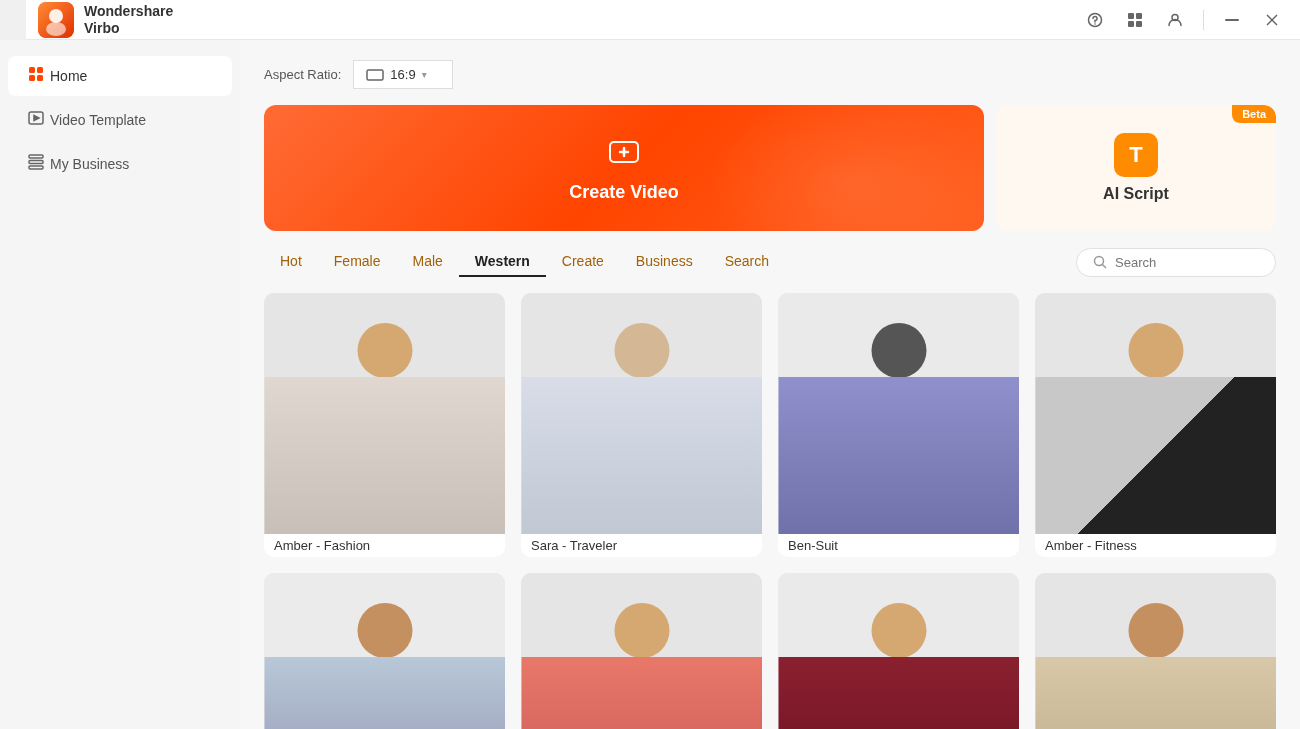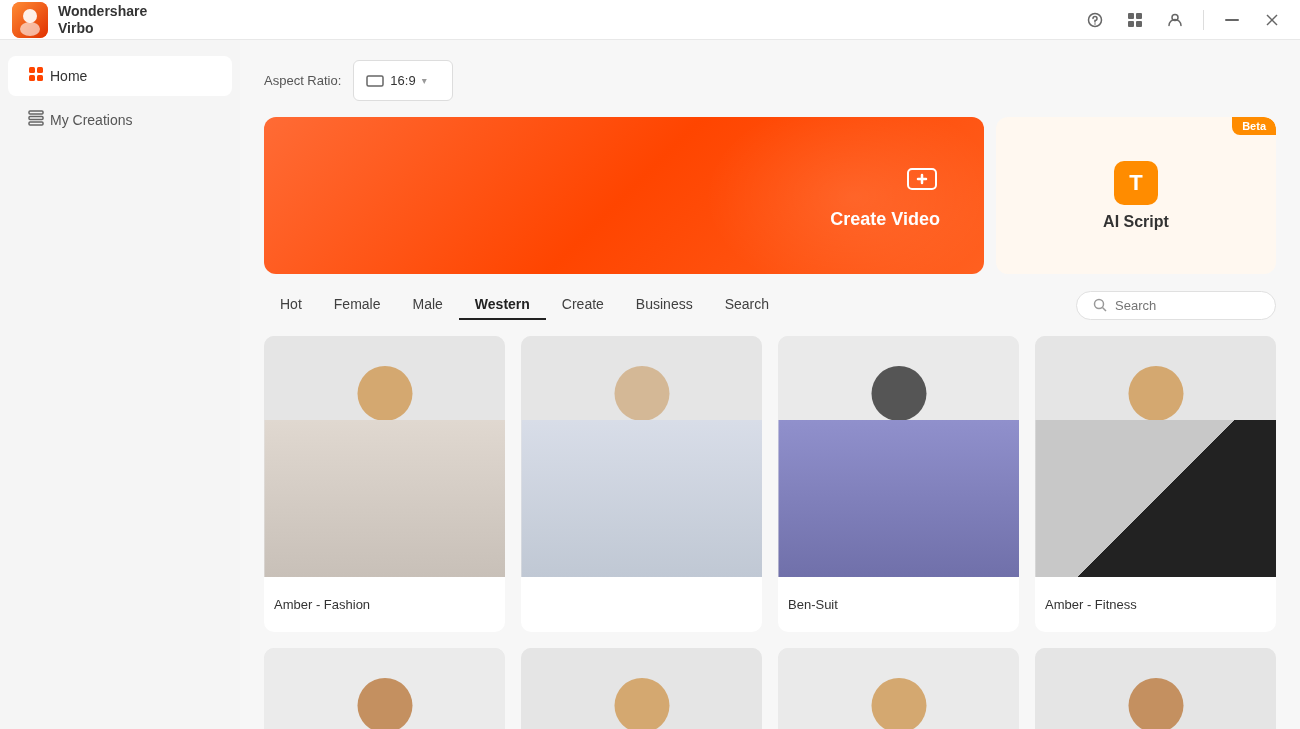--- a/index.html
+++ b/index.html
@@ -8,20 +8,21 @@
     
     .title-bar {
       height: 40px;
       background: #fff;
       display: flex;
       align-items: center;
       justify-content: space-between;
       padding: 0 12px;
       border-bottom: 1px solid #e8e8e8;
       flex-shrink: 0;
+      margin-left: 26px;
     }
     .title-bar-left { display: flex; align-items: center; gap: 10px; }
     .app-logo { width: 36px; height: 36px; border-radius: 8px; background: linear-gradient(135deg, #ff6b35, #ff4500); display: flex; align-items: center; justify-content: center; color: white; font-weight: bold; font-size: 16px; overflow: hidden; }
     .app-name { font-size: 14px; font-weight: 600; color: #333; line-height: 1.2; }
     .app-name span { display: block; }
     .title-bar-right { display: flex; align-items: center; gap: 8px; }
     .title-btn { width: 32px; height: 28px; border: none; background: transparent; cursor: pointer; display: flex; align-items: center; justify-content: center; color: #555; font-size: 16px; border-radius: 4px; }
     .title-separator { width: 1px; height: 20px; background: #ddd; margin: 0 4px; }
 
     
@@ -61,38 +62,38 @@
       display: flex;
       flex-direction: column;
       gap: 16px;
     }
 
     
     .aspect-ratio-bar { display: flex; align-items: center; gap: 12px; }
     .aspect-ratio-label { font-size: 13px; color: #555; font-weight: 500; }
     .aspect-ratio-select {
       display: flex; align-items: center; gap: 6px;
-      background: #fff; border: 1px solid #ddd; border-radius: 6px;
-      padding: 12px 12px; cursor: pointer; font-size: 13px; color: #333;
+      background: #fff; border: 1px solid #ddd; border-radius: 0;
+      padding: 6px 12px; cursor: pointer; font-size: 13px; color: #333;
       min-width: 100px;
     }
     .aspect-ratio-select .chevron { color: #999; font-size: 10px; }
 
     
     .banners { display: flex; gap: 12px; }
     .banner-create {
       flex: 1;
       background: linear-gradient(135deg, #ff6b35 0%, #ff4500 50%, #ff6020 100%);
       border-radius: 12px;
       display: flex;
       flex-direction: column;
-      align-items: flex-end;
+      align-items: center;
       justify-content: center;
       gap: 8px;
-      padding: 44px;
+      padding: 16px;
       cursor: pointer;
       position: relative;
       overflow: hidden;
       min-height: 110px;
     }
     .banner-create::after {
       content: '';
       position: absolute;
       right: -20px; top: -20px;
       width: 300px; height: 200px;
@@ -131,21 +132,21 @@
       color: white; font-size: 22px; font-weight: bold;
     }
     .ai-label { font-size: 16px; color: #333; font-weight: 600; }
 
     
     .filter-section { display: flex; align-items: center; justify-content: space-between; }
     .filter-tabs { display: flex; gap: 0; }
     .filter-tab {
       padding: 6px 16px;
       font-size: 14px;
-      color: #404040;
+      color: #a16207;
       cursor: pointer;
       border-bottom: 2px solid transparent;
     }
     .filter-tab.active { color: #222; font-weight: 600; border-bottom: 2px solid #222; }
     .search-box {
       display: flex; align-items: center; gap: 8px;
       background: #fff;
       border: 1px solid #e0e0e0;
       border-radius: 20px;
       padding: 6px 16px;
@@ -182,21 +183,21 @@
       background: #222;
       color: #f5c842;
       font-size: 10px;
       padding: 3px 8px;
       border-radius: 20px;
       display: flex; align-items: center; gap: 3px;
       font-weight: 600;
     }
     .vip-badge .heart { color: #e05; font-size: 10px; }
     .avatar-name {
-      padding: 20px 10px;
+      padding: 4px 10px;
       font-size: 13px;
       color: #333;
     }
 
     
     .content::-webkit-scrollbar { width: 6px; }
     .content::-webkit-scrollbar-track { background: transparent; }
     .content::-webkit-scrollbar-thumb { background: #ccc; border-radius: 3px; }
 
     
@@ -294,26 +295,35 @@
           <rect x="9" y="1" width="6" height="6" rx="1.5" fill="#ff4500"></rect>
           <rect x="1" y="9" width="6" height="6" rx="1.5" fill="#ff4500"></rect>
           <rect x="9" y="9" width="6" height="6" rx="1.5" fill="#ff4500"></rect>
         </svg>
       </span>
       <span>Home</span>
     </div>
     <div class="sidebar-item">
       <span class="icon">
         <svg width="16" height="16" viewBox="0 0 16 16" fill="none" stroke="#666" stroke-width="1.5">
+          <rect x="1" y="2" width="14" height="12" rx="2"></rect>
+          <polygon points="6,5.5 6,10.5 11,8" fill="#666"></polygon>
+        </svg>
+      </span>
+      <span>Video Template</span>
+    </div>
+    <div class="sidebar-item">
+      <span class="icon">
+        <svg width="16" height="16" viewBox="0 0 16 16" fill="none" stroke="#666" stroke-width="1.5">
           <rect x="1" y="1" width="14" height="3" rx="1"></rect>
           <rect x="1" y="6.5" width="14" height="3" rx="1"></rect>
           <rect x="1" y="12" width="14" height="3" rx="1"></rect>
         </svg>
       </span>
-      <span>My Creations</span>
+      <span>My Business</span>
     </div>
   </div>
 
   <div class="content">
 
     <div class="aspect-ratio-bar">
       <span class="aspect-ratio-label">Aspect Ratio:</span>
       <div class="aspect-ratio-select">
         <svg width="18" height="12" viewBox="0 0 18 12" fill="none" stroke="#666" stroke-width="1.5">
           <rect x="1" y="1" width="16" height="10" rx="1.5"></rect>
@@ -378,20 +388,21 @@
       <div class="avatar-card">
         <div class="avatar-img">
           <div class="vip-badge">
             <span class="heart">♥</span>VIP
           </div>
           <div class="face-placeholder">
             <div class="face-circle" style="background:#d4b896;"></div>
             <div class="body-rect" style="width:100%;height:65%;border-radius:0;background:linear-gradient(180deg,#d8dde8 0%,#c0c8d4 100%);"></div>
           </div>
         </div>
+        <div class="avatar-name">Sara - Traveler</div>
       </div>
 
       <div class="avatar-card">
         <div class="avatar-img">
           <div class="vip-badge">
             <span class="heart">♥</span>VIP
           </div>
           <div class="face-placeholder" style="background:#eaeaea;">
             <div class="face-circle dark"></div>
             <div class="body-rect suit" style="width:100%;height:65%;border-radius:0;background:linear-gradient(180deg,#9090cc 0%,#7070aa 100%);"></div>

